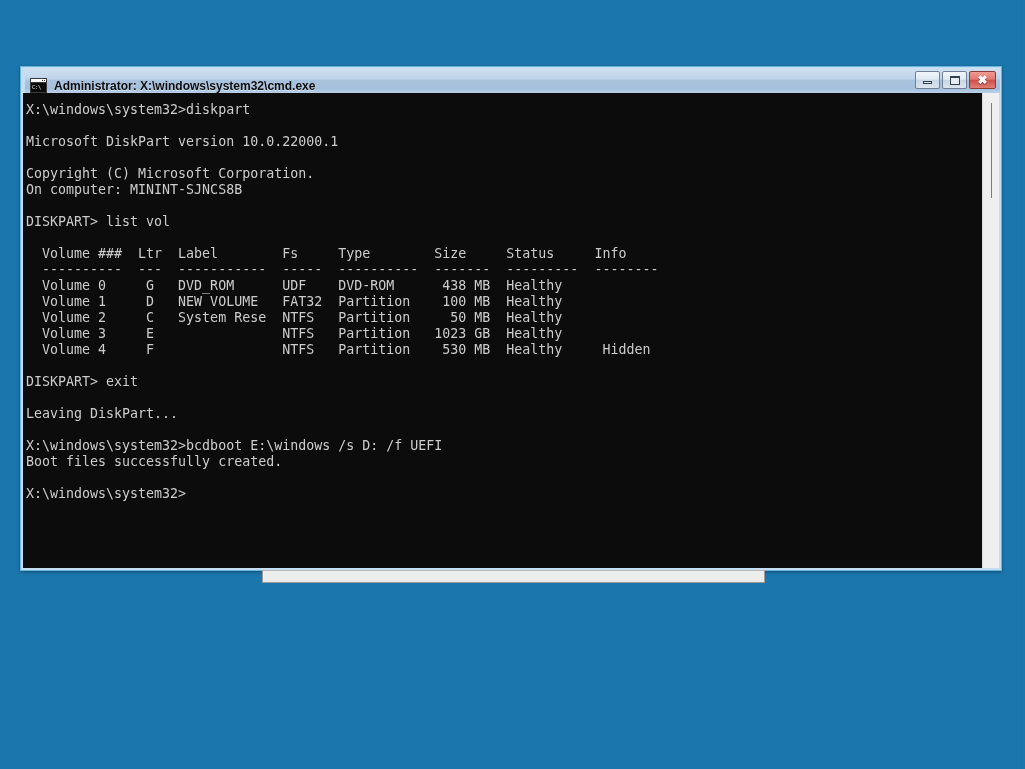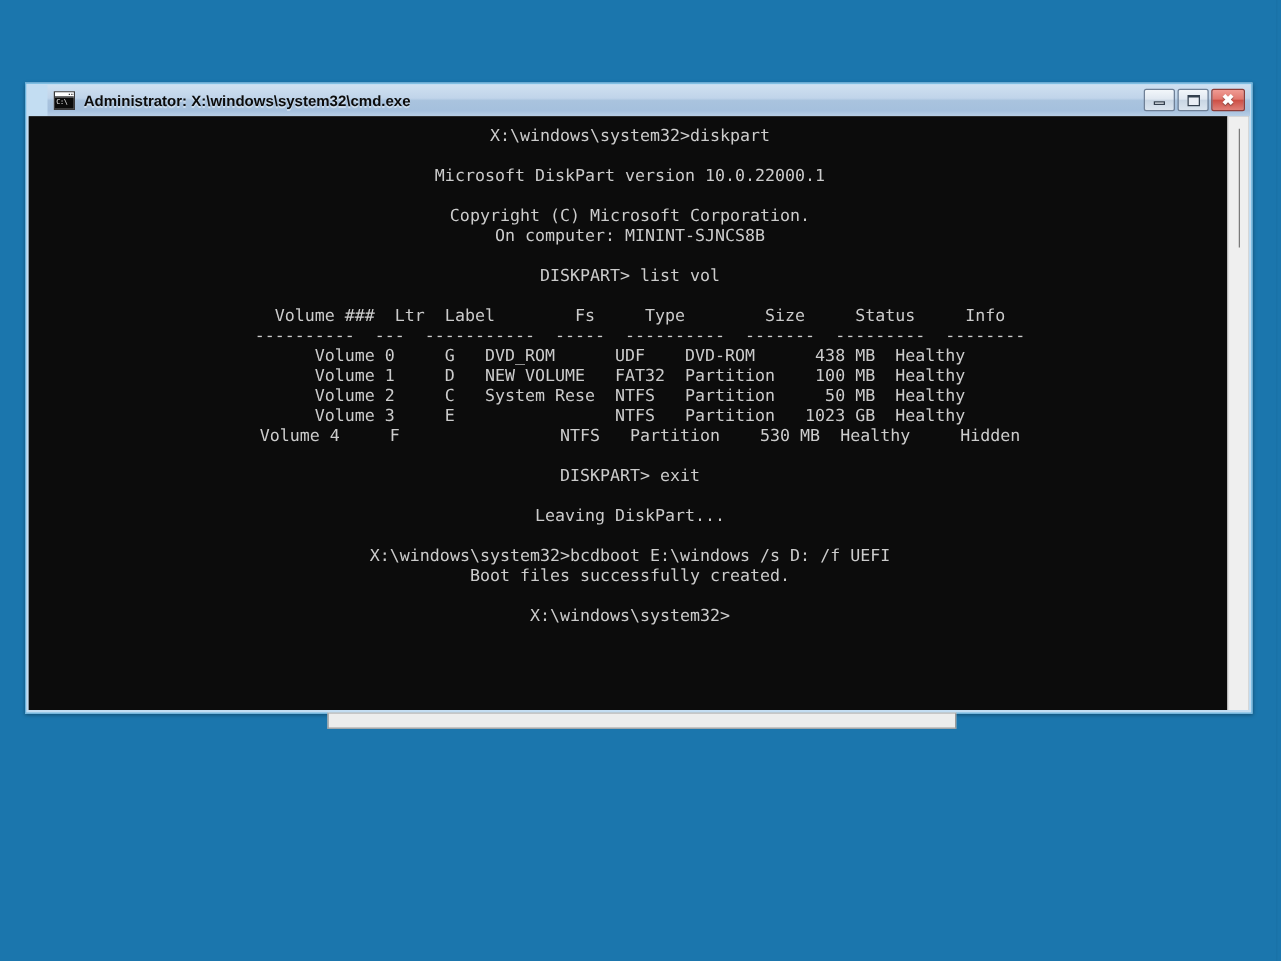--- a/index.html
+++ b/index.html
@@ -39,28 +39,28 @@
     height: 505px;
     background: #c3ddf2;
     border: 1px solid #6ab4de;
     box-sizing: border-box;
     box-shadow: 0 1px 3px rgba(0,0,0,0.35);
   }
 
   
   #title-bar {
     position: absolute;
-    left: 17px;
+    left: 4px;
     top: 1px;
     right: 1px;
     height: 25px;
     background: linear-gradient(to bottom,
         #cfe0f0 0%, #c0d4ea 42%, #a9c3de 50%, #a5c0dd 82%, #b9cfe6 100%);
     display: flex;
-    align-items: center;
+    align-items: flex-end;
     padding-left: 5px;
     box-sizing: border-box;
   }
   #title-icon {
     width: 17px;
     height: 15px;
     background: #ffffff;
     border: 1px solid #39393b;
     box-sizing: border-box;
     position: relative;
@@ -158,21 +158,20 @@
 
   
   #client-area {
     position: absolute;
     left: 2px;
     top: 26px;
     right: 2px;
     bottom: 2px;
     background: #737373;
     box-sizing: border-box;
-    text-align: center;
   }
   #console-screen {
     position: absolute;
     left: 0;
     top: 0;
     right: 17px;
     bottom: 0;
     background: #0c0c0c;
     overflow: hidden;
     padding: 9px 0 0 3px;

